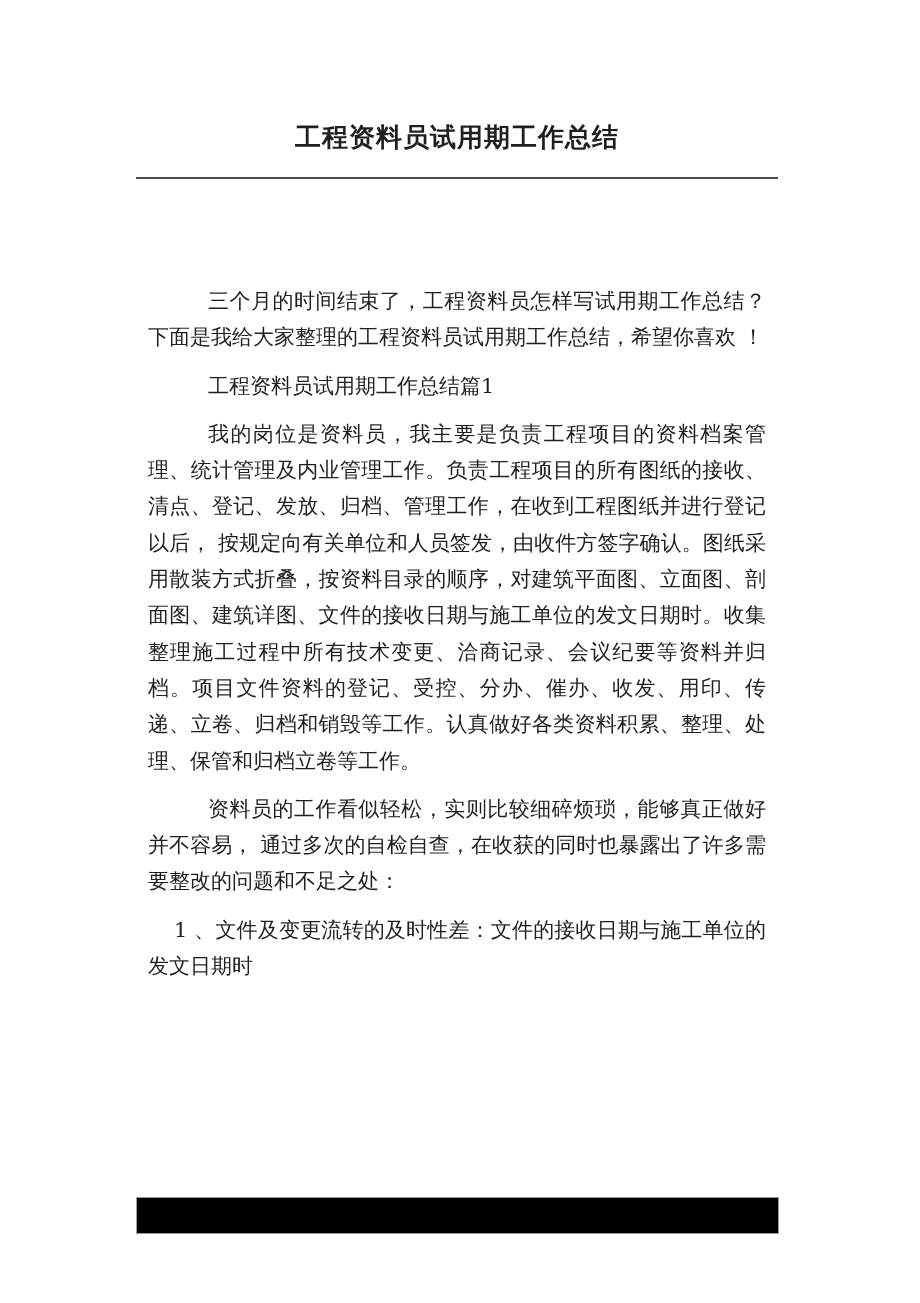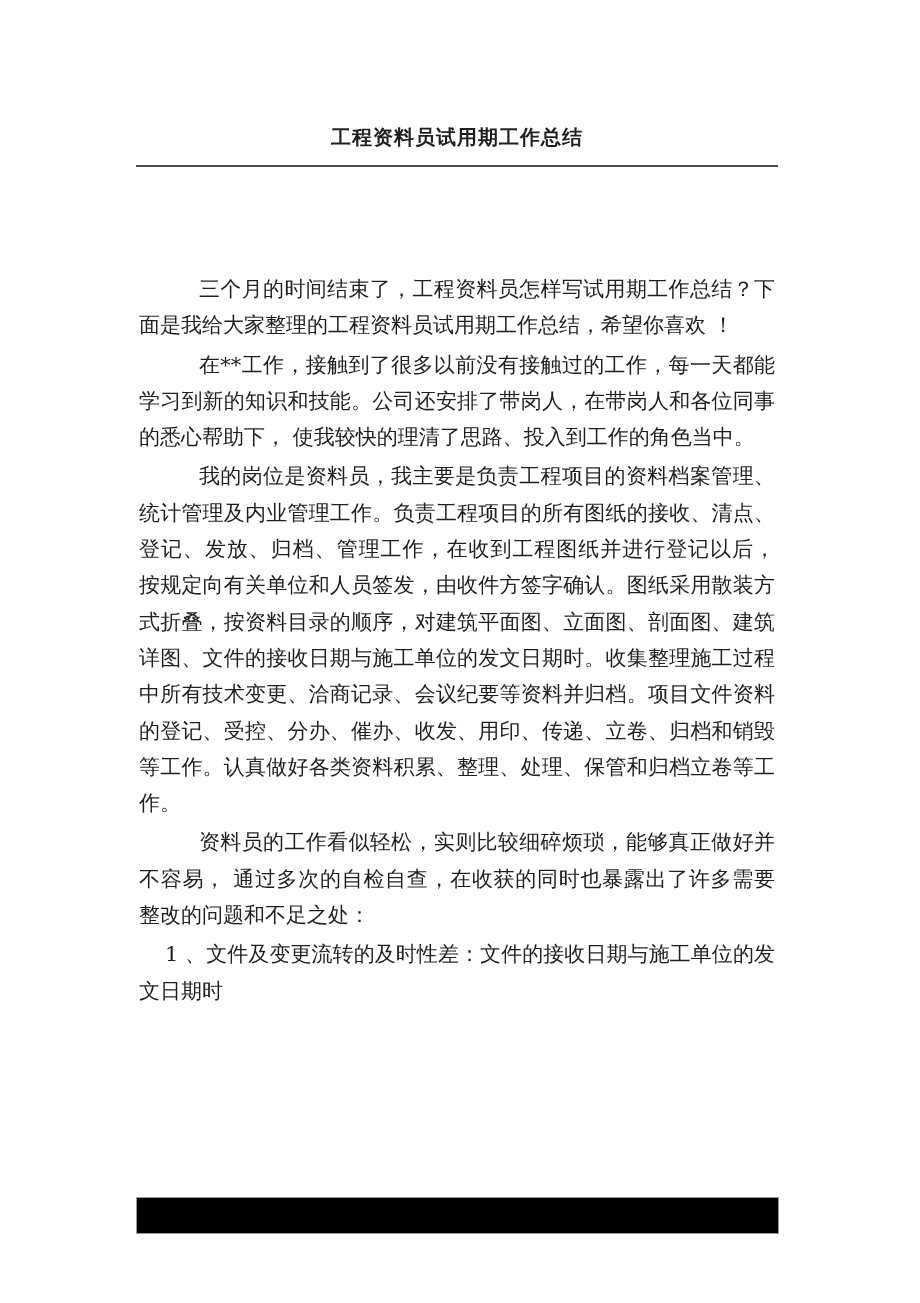--- a/index.html
+++ b/index.html
@@ -19,40 +19,40 @@
     background: #ffffff;
   }
   .content-col {
     position: absolute;
     left: 136px;
     top: 0;
     width: 642px;
   }
   h1.doc-title {
     margin: 118px 0 0 0;
-    padding: 0 0 9px 0;
-    font-size: 20px;
+    padding: 0 0 21px 0;
+    font-size: 26px;
     line-height: 38px;
     font-weight: bold;
     text-align: center;
     letter-spacing: 1px;
   }
   .title-divider {
     height: 0;
     border-top: 2px solid #4d4d4d;
   }
   .body-text {
     margin-top: 104px;
     font-size: 21px;
     line-height: 36.3px;
     text-align: justify;
     text-justify: inter-ideograph;
   }
   .body-text p {
-    margin: 3px;
+    margin: 12px;
     text-indent: 60px;
   }
   .body-text p.numbered {
     text-indent: 26px;
   }
   .redaction-bar {
     position: absolute;
     left: 136px;
     top: 1197px;
     width: 643px;
@@ -69,24 +69,24 @@
   <div class="content-col">
 
     <h1 class="doc-title">工程资料员试用期工作总结</h1>
 
     <div class="title-divider"></div>
 
     <div class="body-text">
 
       <p>三个月的时间结束了，工程资料员怎样写试用期工作总结？下面是我给大家整理的工程资料员试用期工作总结，希望你喜欢 ！</p>
 
+      <p>工程资料员试用期工作总结篇1</p>
 
 
 
-      <p>在**工作，接触到了很多以前没有接触过的工作，每一天都能学习到新的知识和技能。公司还安排了带岗人，在带岗人和各位同事的悉心帮助下， 使我较快的理清了思路、投入到工作的角色当中。</p>
 
       <p>我的岗位是资料员，我主要是负责工程项目的资料档案管理、统计管理及内业管理工作。负责工程项目的所有图纸的接收、清点、登记、发放、归档、管理工作，在收到工程图纸并进行登记以后， 按规定向有关单位和人员签发，由收件方签字确认。图纸采用散装方式折叠，按资料目录的顺序，对建筑平面图、立面图、剖面图、建筑详图、文件的接收日期与施工单位的发文日期时。收集整理施工过程中所有技术变更、洽商记录、会议纪要等资料并归档。项目文件资料的登记、受控、分办、催办、收发、用印、传递、立卷、归档和销毁等工作。认真做好各类资料积累、整理、处理、保管和归档立卷等工作。</p>
 
       <p>资料员的工作看似轻松，实则比较细碎烦琐，能够真正做好并不容易， 通过多次的自检自查，在收获的同时也暴露出了许多需要整改的问题和不足之处：</p>
 
       <p class="numbered">1 、文件及变更流转的及时性差：文件的接收日期与施工单位的发文日期时</p>
 
     </div>
 
   </div>

